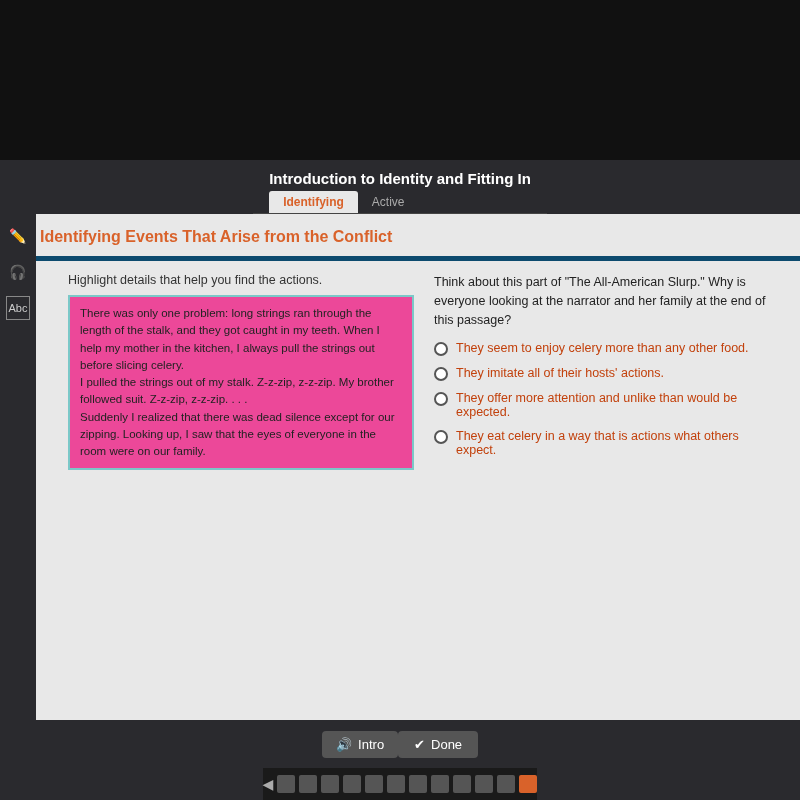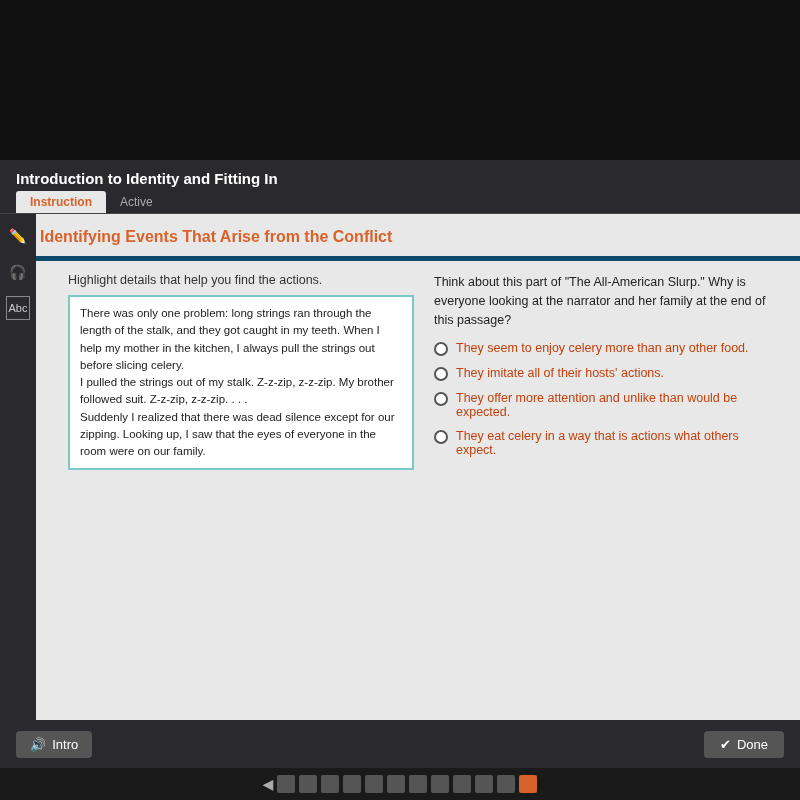--- a/index.html
+++ b/index.html
@@ -14,20 +14,21 @@
     .black-top {
       background: #111;
       height: 160px;
     }
 
     .app-container {
       background: #2a2a2e;
       height: 640px;
       display: flex;
       flex-direction: column;
+      align-items: center;
     }
 
     .header-bar {
       background: #2a2a2e;
       padding: 10px 16px 0 16px;
       border-bottom: 1px solid #444;
     }
 
     .header-title {
       color: #fff;
@@ -123,21 +124,21 @@
     }
 
     .instruction-text {
       font-size: 12.5px;
       color: #333;
       margin-bottom: 8px;
     }
 
     .passage-box {
       border: 2px solid #7bc8c8;
-      background: #ffffff;
+      background: #ec4899;
       padding: 8px 10px;
       font-size: 11.5px;
       color: #222;
       line-height: 1.5;
     }
 
     .question-text {
       font-size: 12.5px;
       color: #222;
       margin-bottom: 12px;
@@ -234,21 +235,21 @@
 </head>
 <body>
 
 <div class="black-top"></div>
 
 <div class="app-container">
   <div class="header-bar">
     <div class="header-title">Introduction to Identity and Fitting In</div>
     <div class="header-tabs">
       <div class="tab tab-instruction">
-        <span>Instruction</span>
+        <span>Identifying</span>
       </div>
       <div class="tab tab-active">
         <span>Active</span>
       </div>
     </div>
   </div>
 
   <div class="main-content">
     <div class="left-sidebar">
       <div class="sidebar-icon">✏️</div>

